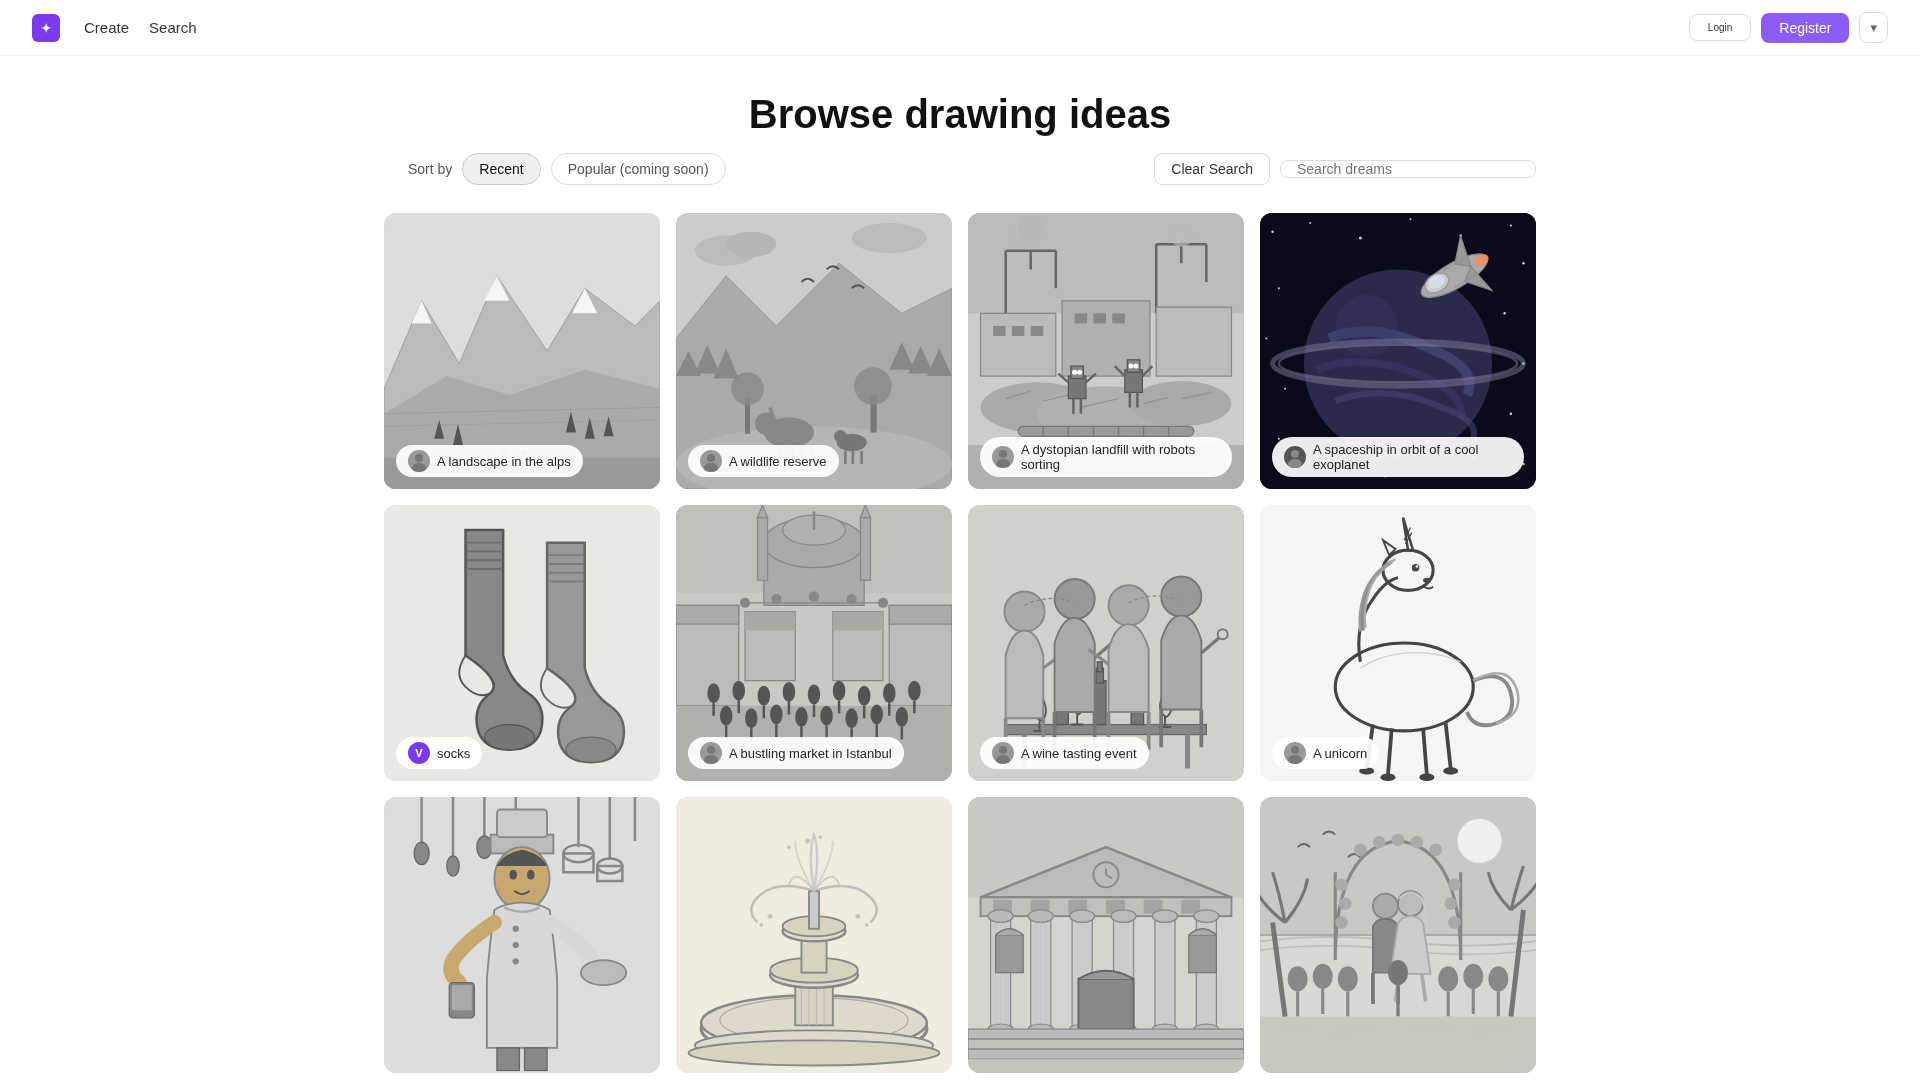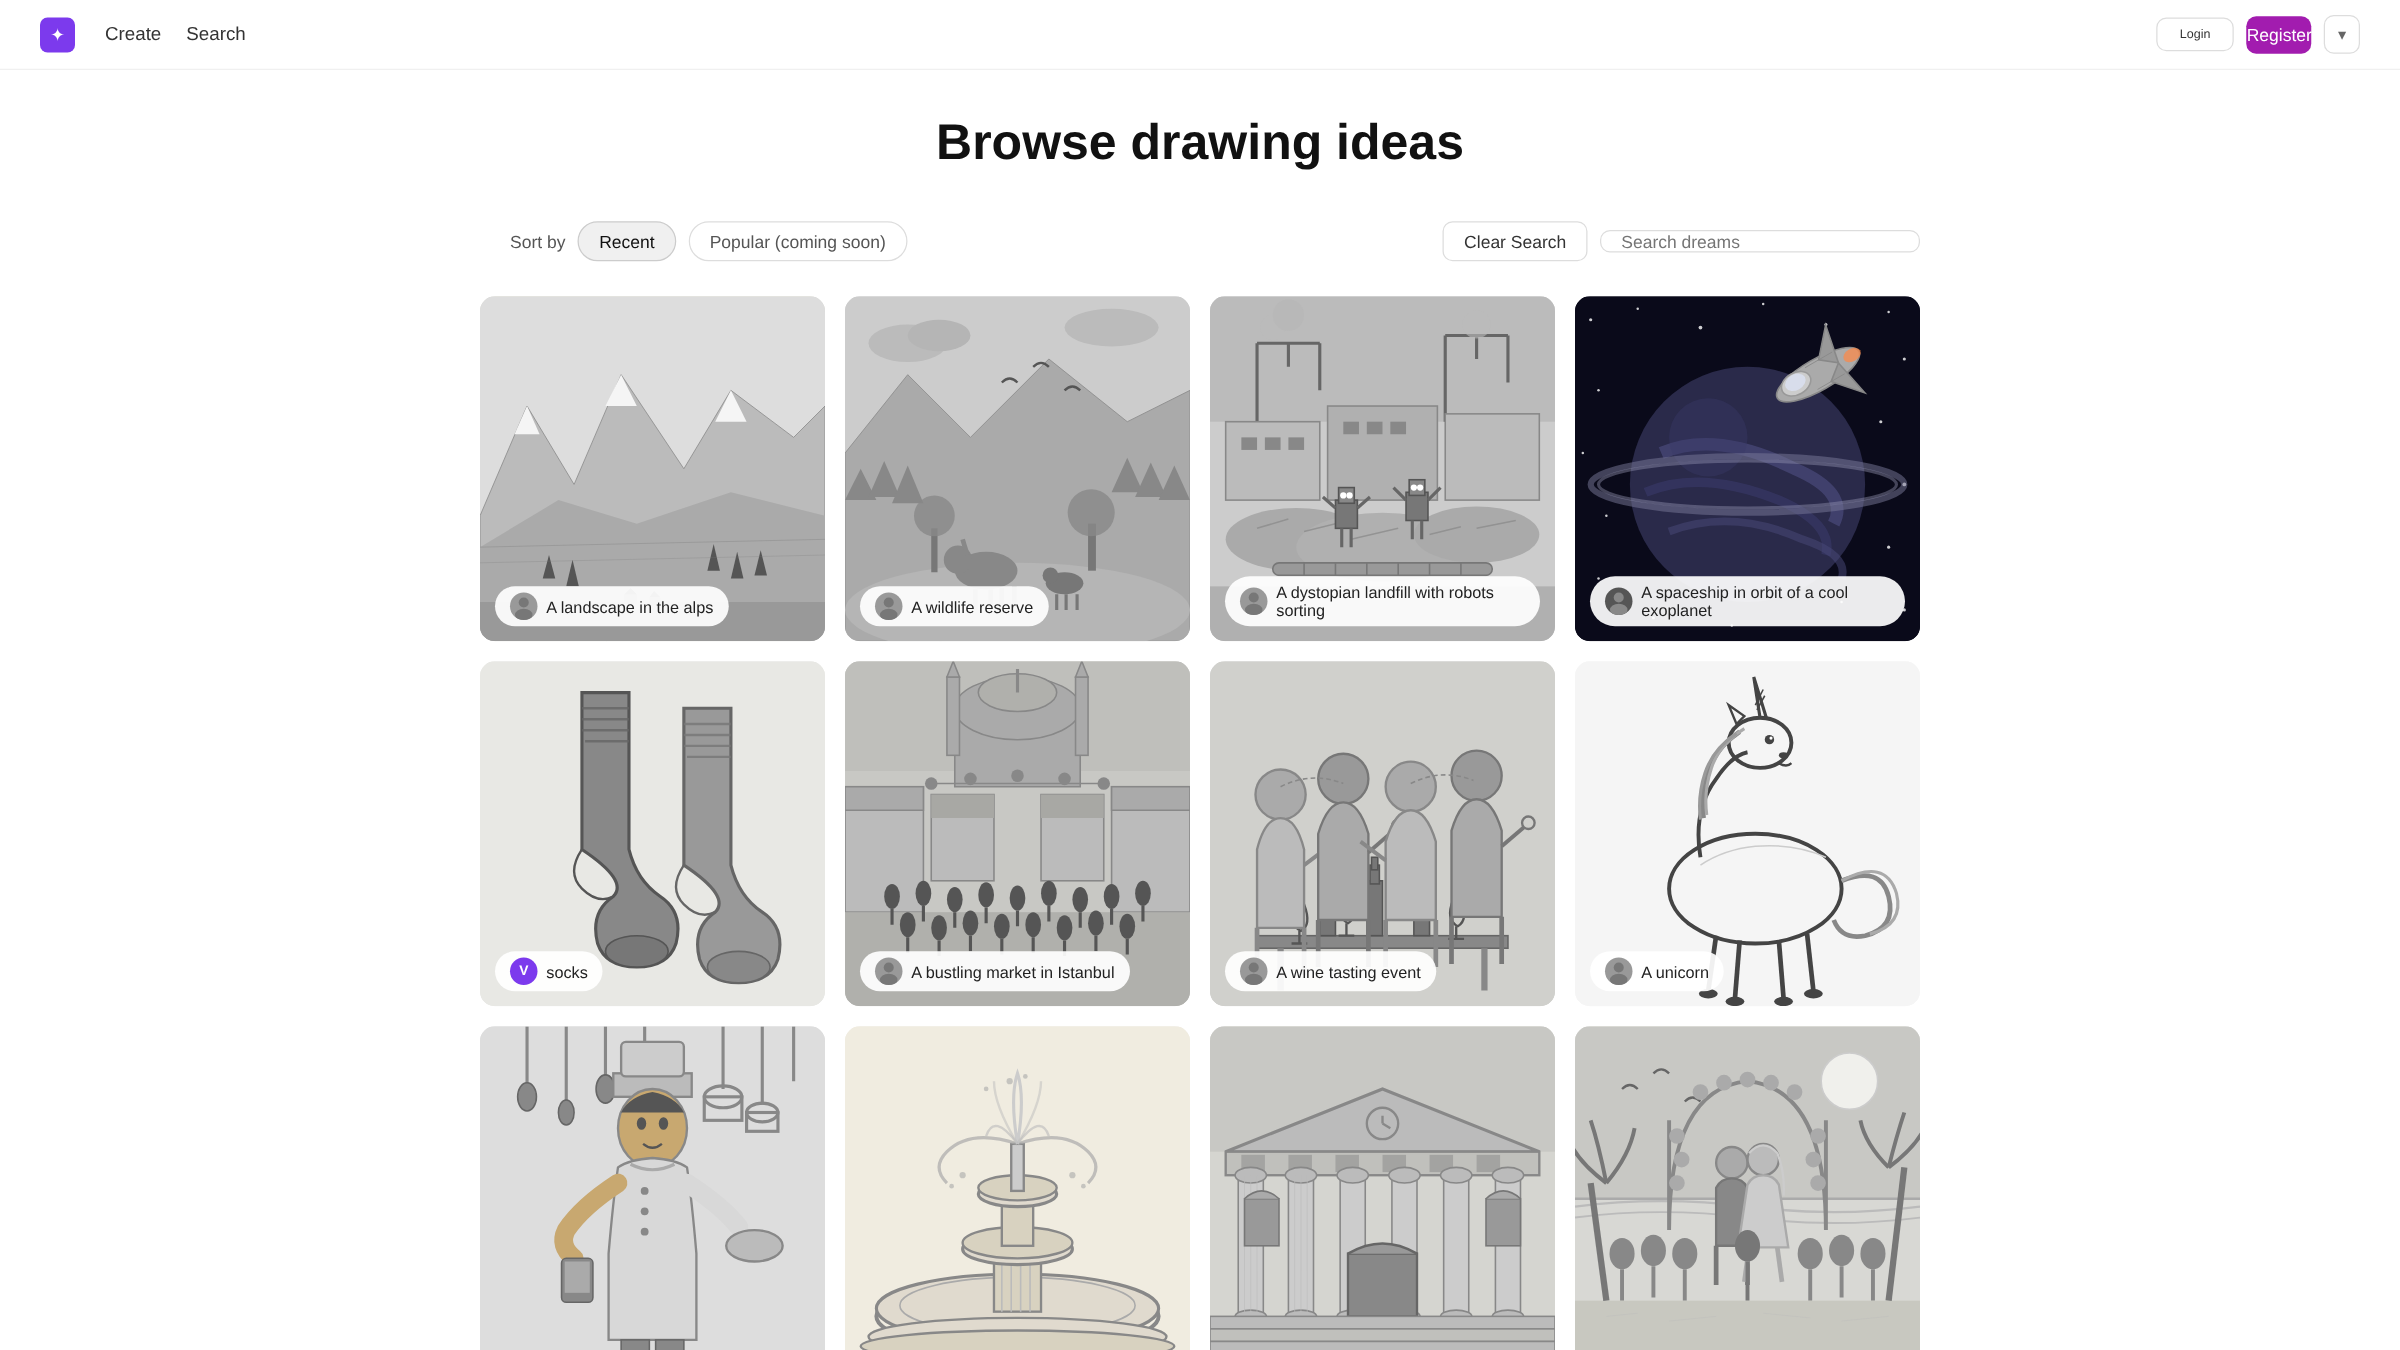--- a/index.html
+++ b/index.html
@@ -49,24 +49,24 @@
     .btn-login {
       padding: 7px 18px;
       border: 1px solid #ddd;
       border-radius: 8px;
       background: #fff;
       cursor: pointer;
       font-size: 10px;
       color: #333;
     }
     .btn-register {
-      padding: 7px 0;
+      padding: 7px 18px;
       border: none;
       border-radius: 8px;
-      background: #a21caf;
+      background: #8b5cf6;
       cursor: pointer;
       font-size: 14px;
       color: #fff;
       font-weight: 500;
     }
     .chevron-btn {
       padding: 7px 10px;
       border: 1px solid #ddd;
       border-radius: 8px;
       background: #fff;
@@ -79,21 +79,21 @@
     .main {
       max-width: 1200px;
       margin: 0 auto;
       padding: 36px 24px 60px;
     }
 
     .page-title {
       font-size: 40px;
       font-weight: 700;
       text-align: center;
-      margin-bottom: 40px;
+      margin-bottom: 16px;
       color: #111;
     }
 
     
     .filter-bar {
       display: flex;
       align-items: center;
       gap: 10px;
       margin-bottom: 28px;
     }

